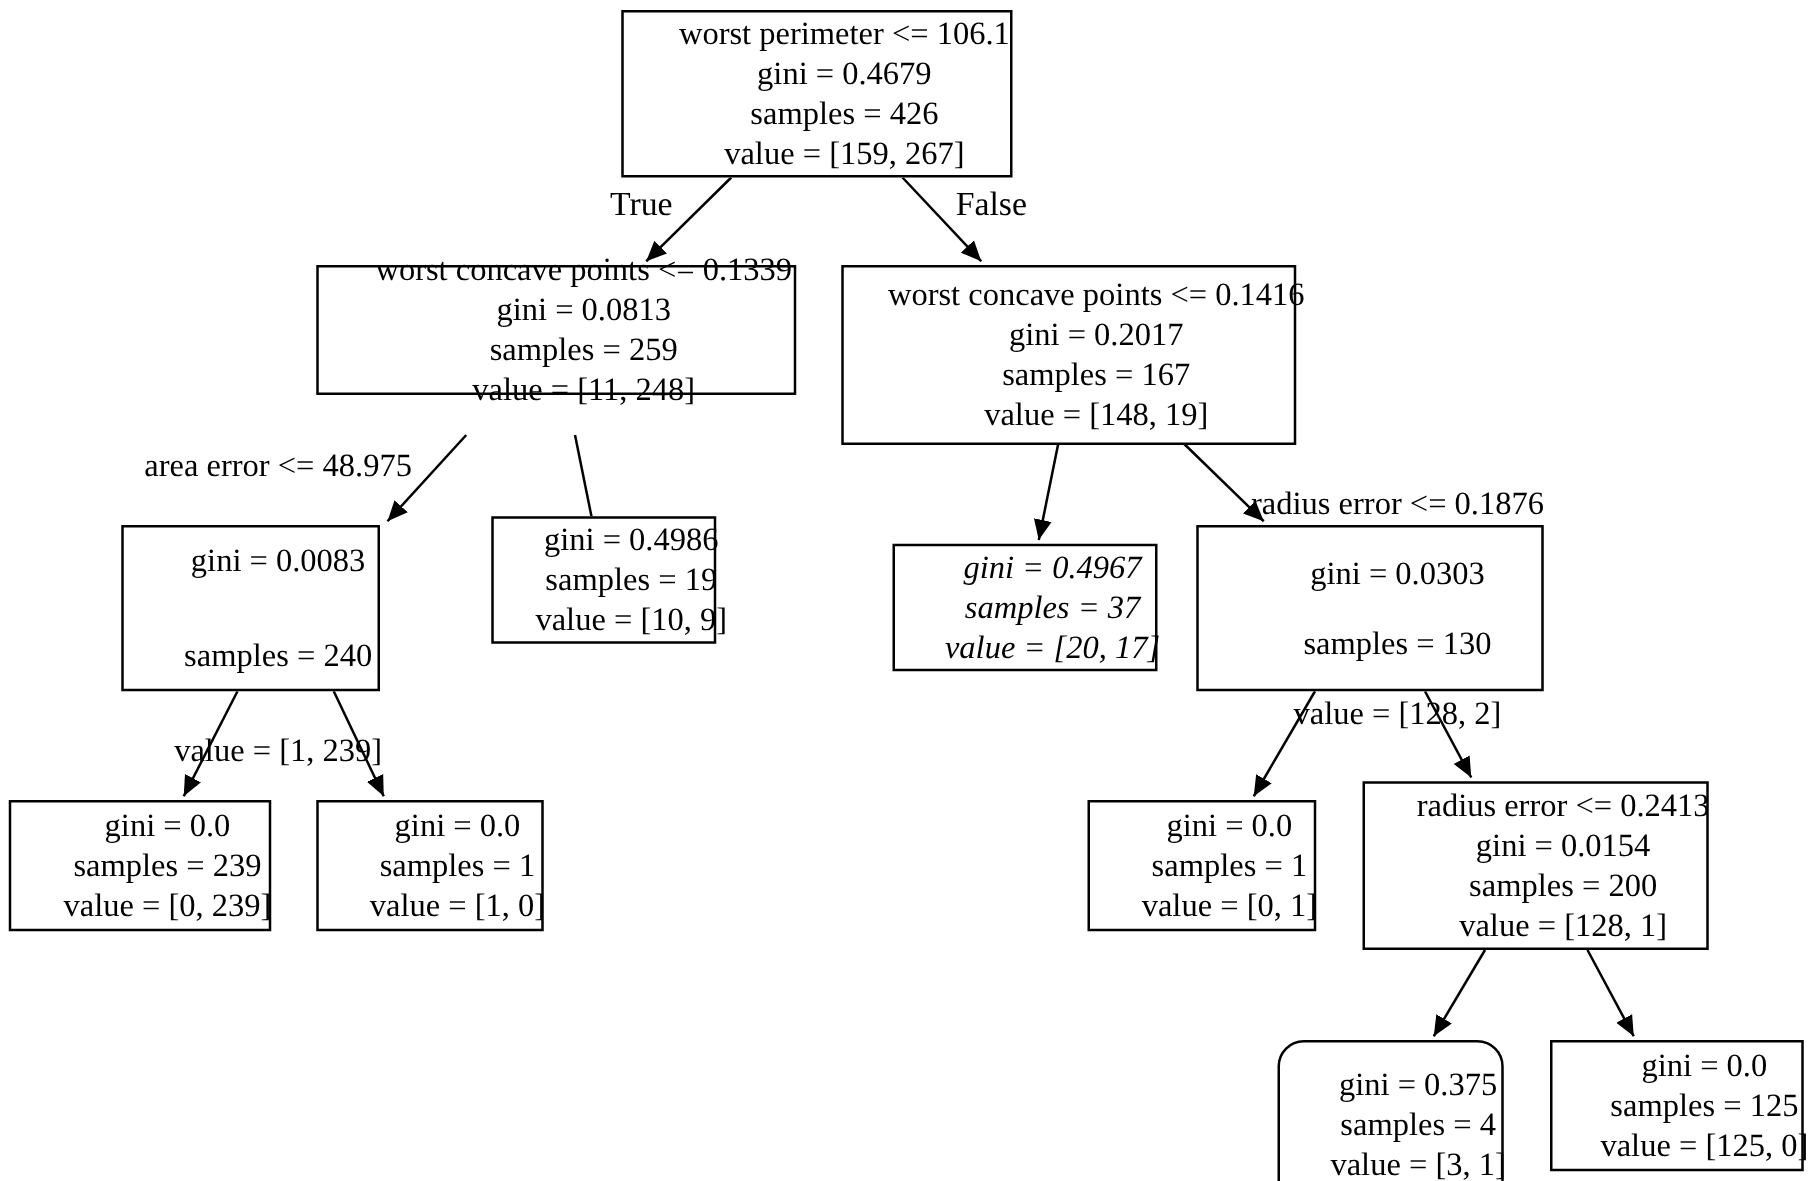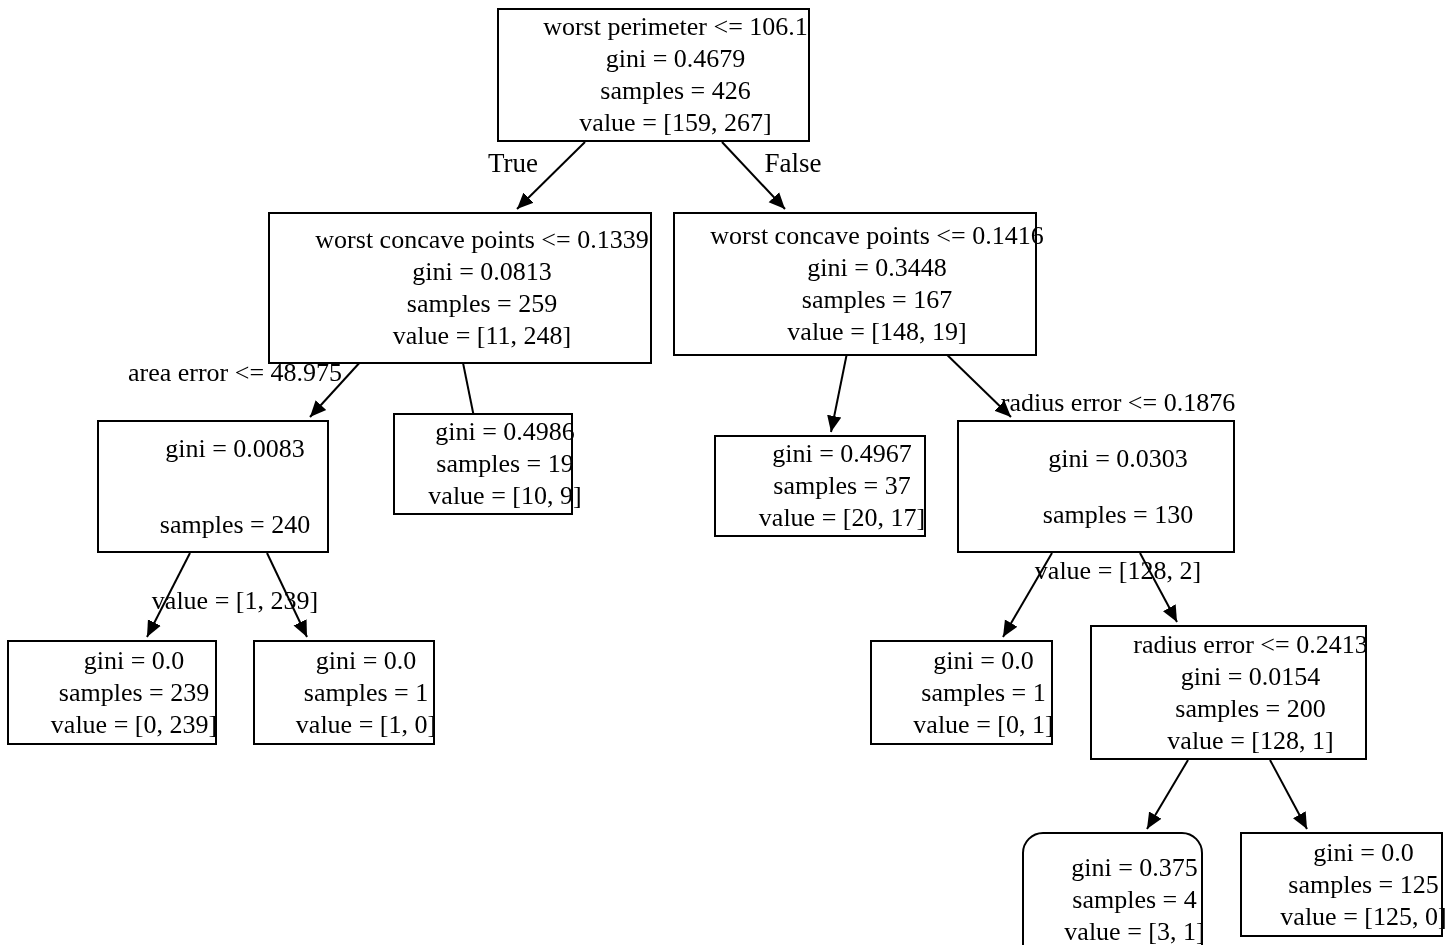--- a/index.html
+++ b/index.html
@@ -33,25 +33,25 @@
     align-items: center;
     justify-content: center;
     text-align: center;
     font-size: 26px;
     line-height: 32px;
     white-space: nowrap;
     padding-left: 44px;
   }
   
   #n0  { left: 497px;  top: 8px;   width: 313px; height: 134px; }
-  #n1  { left: 268px;  top: 212px; width: 384px; height: 152px; align-items: center; }
+  #n1  { left: 253px;  top: 212px; width: 384px; height: 104px; align-items: center; }
   #n2  { left: 673px;  top: 212px; width: 364px; height: 144px; }
-  #n3  { left: 97px;   top: 420px; width: 232px; height: 133px; gap: 44px; }
+  #n3  { left: 97px;   top: 420px; width: 207px; height: 133px; gap: 44px; }
   #n4  { left: 393px;  top: 413px; width: 180px; height: 102px; }
-  #n5  { left: 714px;  top: 435px; width: 212px; height: 102px; }
+  #n5  { left: 714px;  top: 435px; width: 212px; height: 102px; font-style: italic; }
   #n6  { left: 957px;  top: 420px; width: 278px; height: 133px; gap: 24px; }
   #n7  { left: 7px;    top: 640px; width: 210px; height: 105px; }
   #n8  { left: 253px;  top: 640px; width: 182px; height: 105px; }
   #n9  { left: 870px;  top: 640px; width: 183px; height: 105px; }
   #n10 { left: 1090px; top: 625px; width: 277px; height: 135px; }
   #n11 { left: 1022px; top: 832px; width: 181px; height: 136px; border-radius: 21px; }
   #n12 { left: 1240px; top: 832px; width: 203px; height: 105px; }
 </style>
 </head>
 <body>
@@ -91,21 +91,21 @@
 
   <div class="node" id="n1">
     <span>worst concave points &lt;= 0.1339</span>
     <span>gini = 0.0813</span>
     <span>samples = 259</span>
     <span>value = [11, 248]</span>
   </div>
 
   <div class="node" id="n2">
     <span>worst concave points &lt;= 0.1416</span>
-    <span>gini = 0.3448</span>
+    <span>gini = 0.2017</span>
     <span>samples = 167</span>
     <span>value = [148, 19]</span>
   </div>
 
   <div class="node" id="n3">
     <span>area error &lt;= 48.975</span>
     <span>gini = 0.0083</span>
     <span>samples = 240</span>
     <span>value = [1, 239]</span>
   </div>

